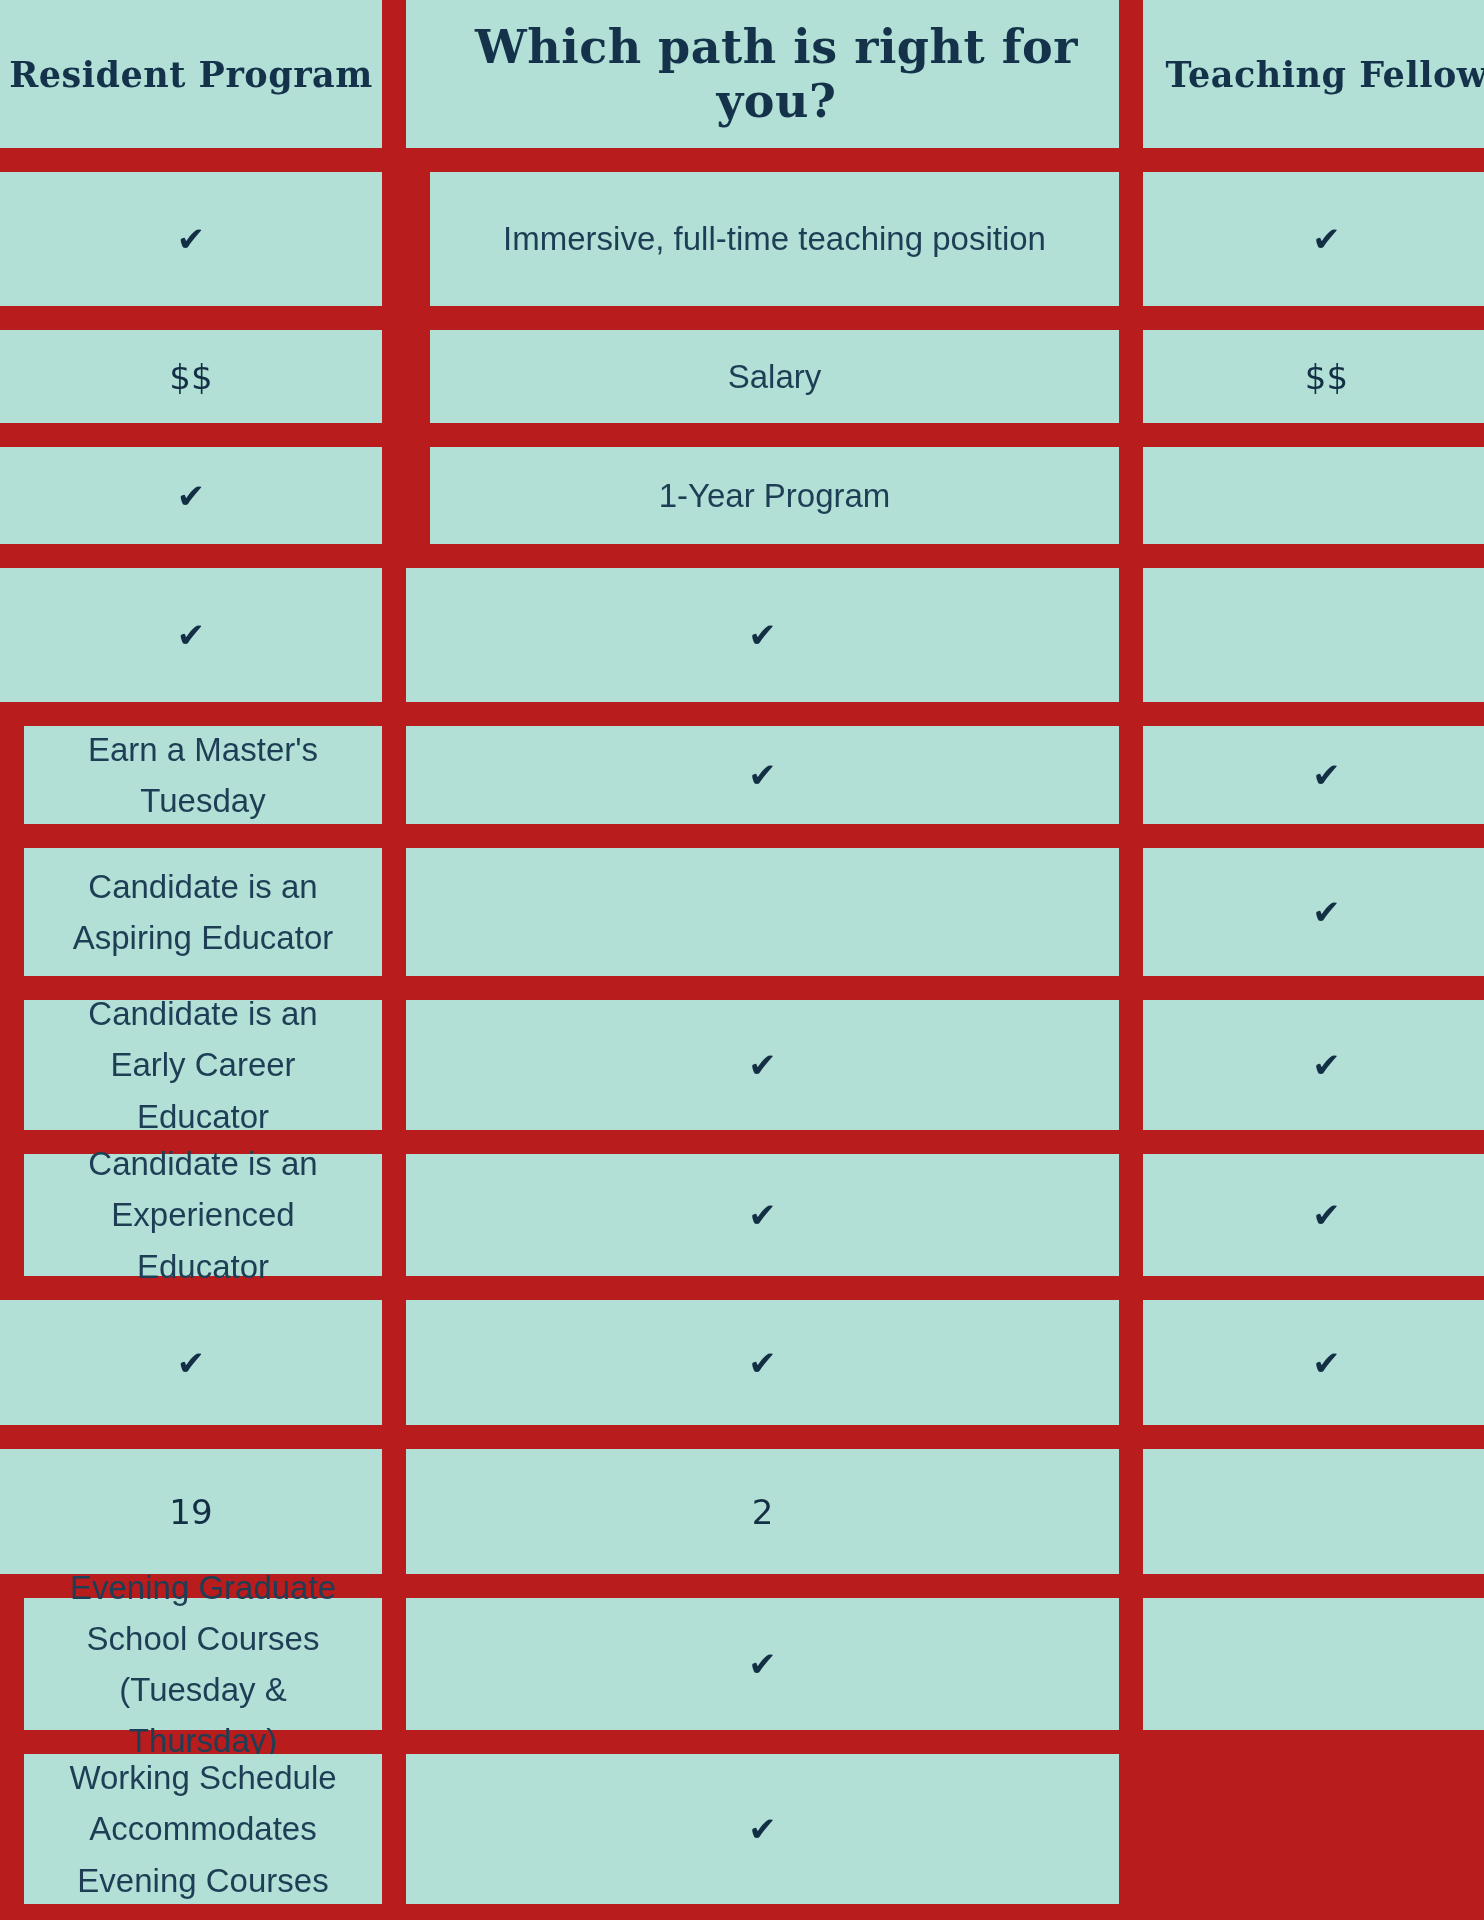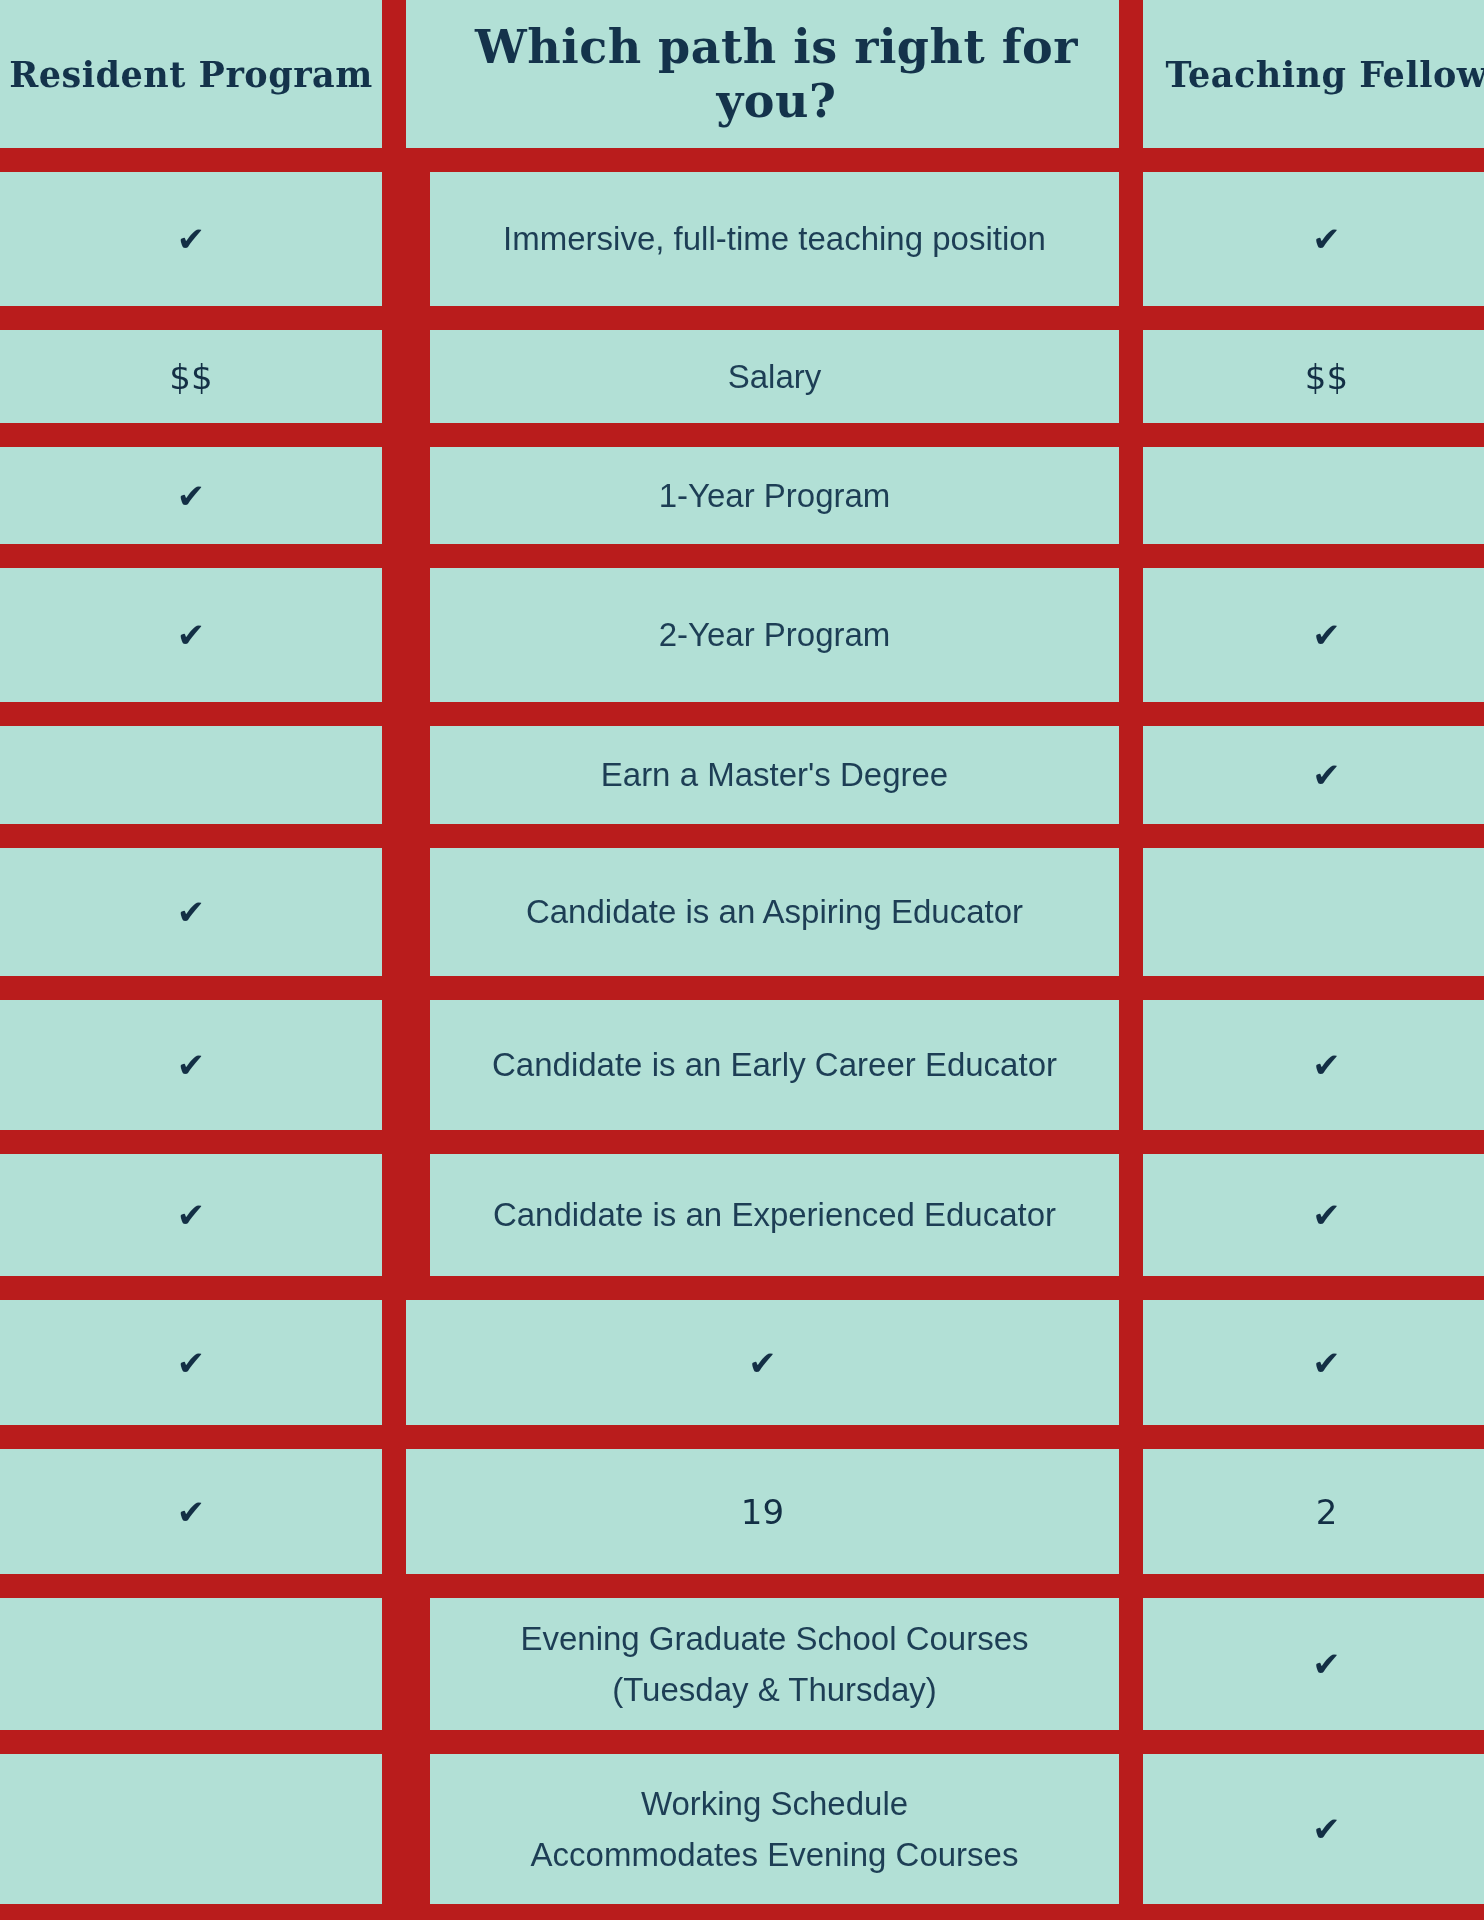--- a/index.html
+++ b/index.html
@@ -64,25 +64,24 @@
 
   <div class="cell val">$$</div>
   <div class="cell feature">Salary</div>
   <div class="cell val">$$</div>
 
   <div class="cell val">✔</div>
   <div class="cell feature">1-Year Program</div>
   <div class="cell val"></div>
 
   <div class="cell val">✔</div>
-  <div class="cell feature">2-Year Program</div>
   <div class="cell val">✔</div>
 
   <div class="cell val"></div>
-  <div class="cell feature">Earn a Master's Degree</div>
+  <div class="cell feature">Earn a Master's Tuesday</div>
   <div class="cell val">✔</div>
 
   <div class="cell val">✔</div>
   <div class="cell feature">Candidate is an Aspiring Educator</div>
   <div class="cell val"></div>
 
   <div class="cell val">✔</div>
   <div class="cell feature">Candidate is an Early Career Educator</div>
   <div class="cell val">✔</div>
 

